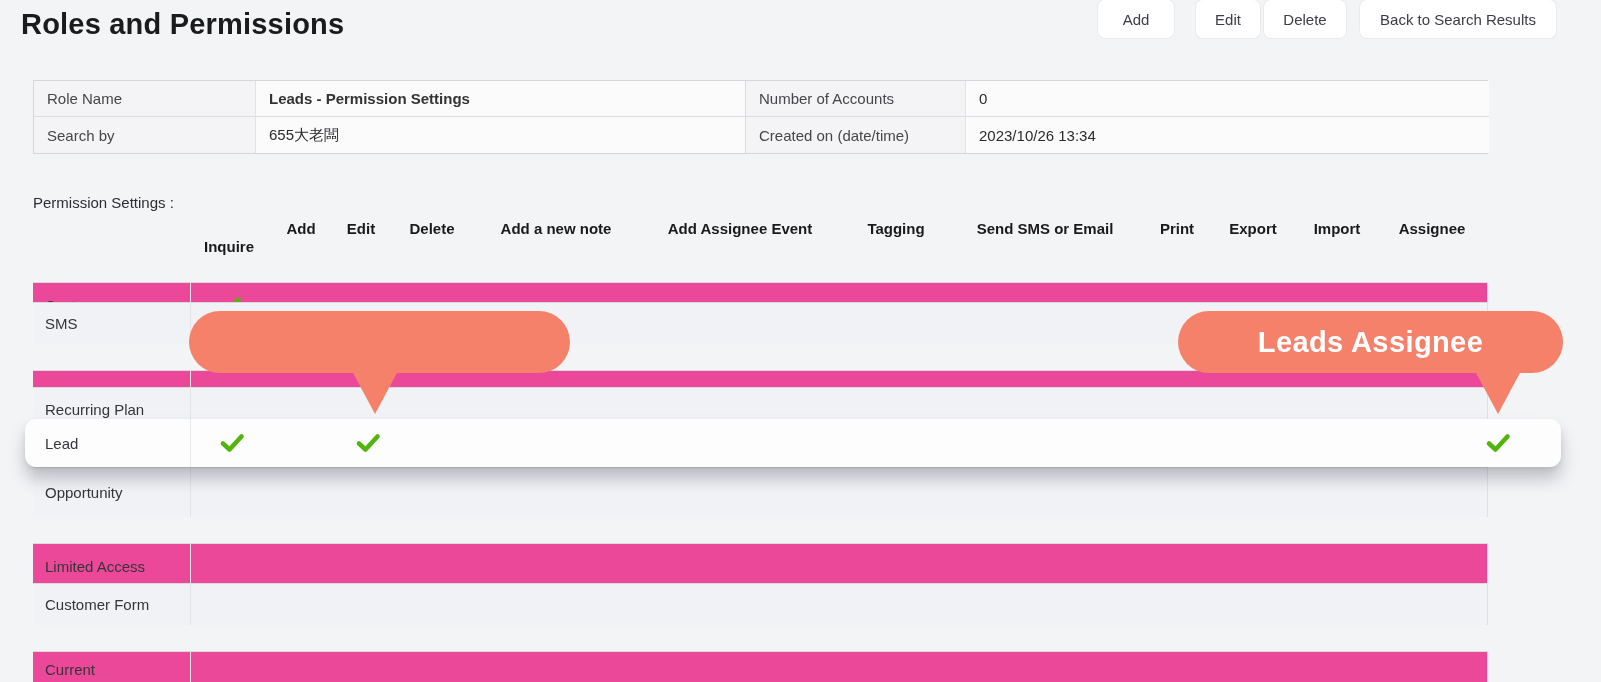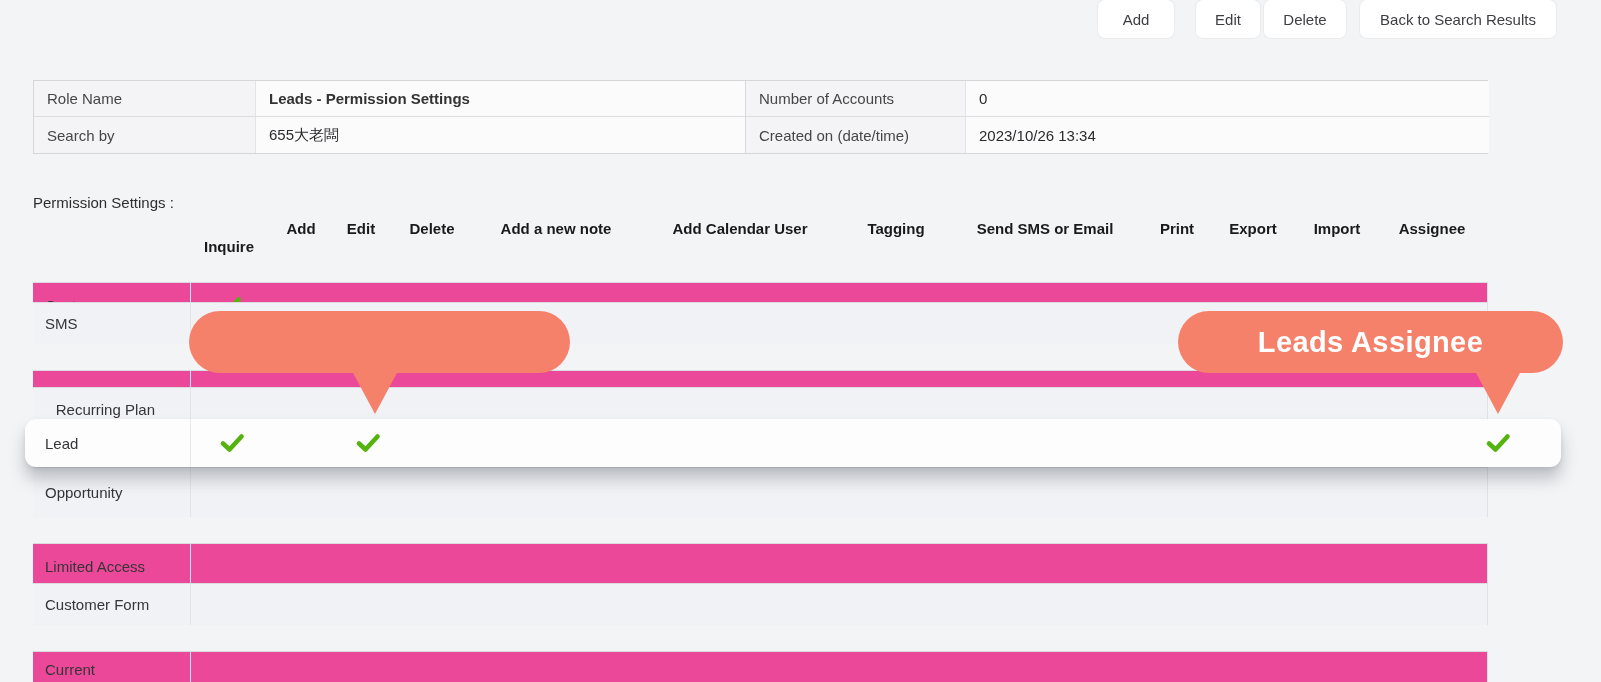--- a/index.html
+++ b/index.html
@@ -59,20 +59,21 @@
            color:#ffffff;font-size:29px;font-weight:bold;letter-spacing:0.4px;white-space:nowrap;}
   .callout .pointer{position:absolute;bottom:-41px;width:0;height:0;
                     border-left:23px solid transparent;border-right:23px solid transparent;
                     border-top:43px solid var(--callout);}
 </style>
 </head>
 <body>
 
 <div class="screen">
 
+  <div class="page-title">Roles and Permissions</div>
 
   <div class="toolbar">
       <div class="tbtn" style="left: 1098px; width: 76px;">Add</div>
       <div class="tbtn" style="left: 1196px; width: 64px;">Edit</div>
       <div class="tbtn" style="left: 1264px; width: 82px;">Delete</div>
       <div class="tbtn" style="left: 1360px; width: 196px;">Back to Search Results</div>
     </div>
 
   <div class="info-table">
       <div class="icell ilabel r1" style="left: 0px; width: 222px;">Role Name</div>
@@ -86,21 +87,21 @@
     </div>
 
   <div class="section-label">Permission Settings :</div>
 
   <div class="phead">
       <span class="phcol" style="left: 229px; margin-top: 18px;">Inquire</span>
       <span class="phcol" style="left: 301px;">Add</span>
       <span class="phcol" style="left: 361px;">Edit</span>
       <span class="phcol" style="left: 432px;">Delete</span>
       <span class="phcol" style="left: 556px;">Add a new note</span>
-      <span class="phcol" style="left: 740px;">Add Calendar User</span>
+      <span class="phcol" style="left: 740px;">Add Assignee Event</span>
       <span class="phcol" style="left: 896px;">Tagging</span>
       <span class="phcol" style="left: 1045px;">Send SMS or Email</span>
       <span class="phcol" style="left: 1177px;">Print</span>
       <span class="phcol" style="left: 1253px;">Export</span>
       <span class="phcol" style="left: 1337px;">Import</span>
       <span class="phcol" style="left: 1432px;">Assignee</span>
     </div>
 
   <div id="ptable">
       <div class="prow light" style="top: 256px; height: 46px;">
@@ -108,21 +109,21 @@
         <span class="checkmark" style="left: 196px;"><svg width="26" height="20" viewBox="0 0 26 20">
             <path d="M4 10.5 L10.5 16.5 L22.5 3.5" fill="none" stroke="#55b30e" stroke-width="4.6" stroke-linecap="round" stroke-linejoin="round"></path>
           </svg></span>
       </div>
       <div class="prow dark" style="top: 302px; height: 42px;">
         <div class="rlabel">SMS</div>
       </div>
       <div class="prow light" style="top: 344px; height: 43px;">
         <div class="rlabel">Email</div>
       </div>
-      <div class="prow dark" style="top: 387px; height: 43px; text-align: right;">
+      <div class="prow dark" style="top: 387px; height: 43px;">
         <div class="rlabel">Recurring Plan</div>
       </div>
       <div class="prow card" style="top: 419px; height: 48px;">
         <div class="rlabel">Lead</div>
         <span class="checkmark" style="left: 207px;"><svg width="26" height="20" viewBox="0 0 26 20">
             <path d="M4 10.5 L10.5 16.5 L22.5 3.5" fill="none" stroke="#55b30e" stroke-width="4.6" stroke-linecap="round" stroke-linejoin="round"></path>
           </svg></span>
         <span class="checkmark" style="left: 343px;"><svg width="26" height="20" viewBox="0 0 26 20">
             <path d="M4 10.5 L10.5 16.5 L22.5 3.5" fill="none" stroke="#55b30e" stroke-width="4.6" stroke-linecap="round" stroke-linejoin="round"></path>
           </svg></span>

